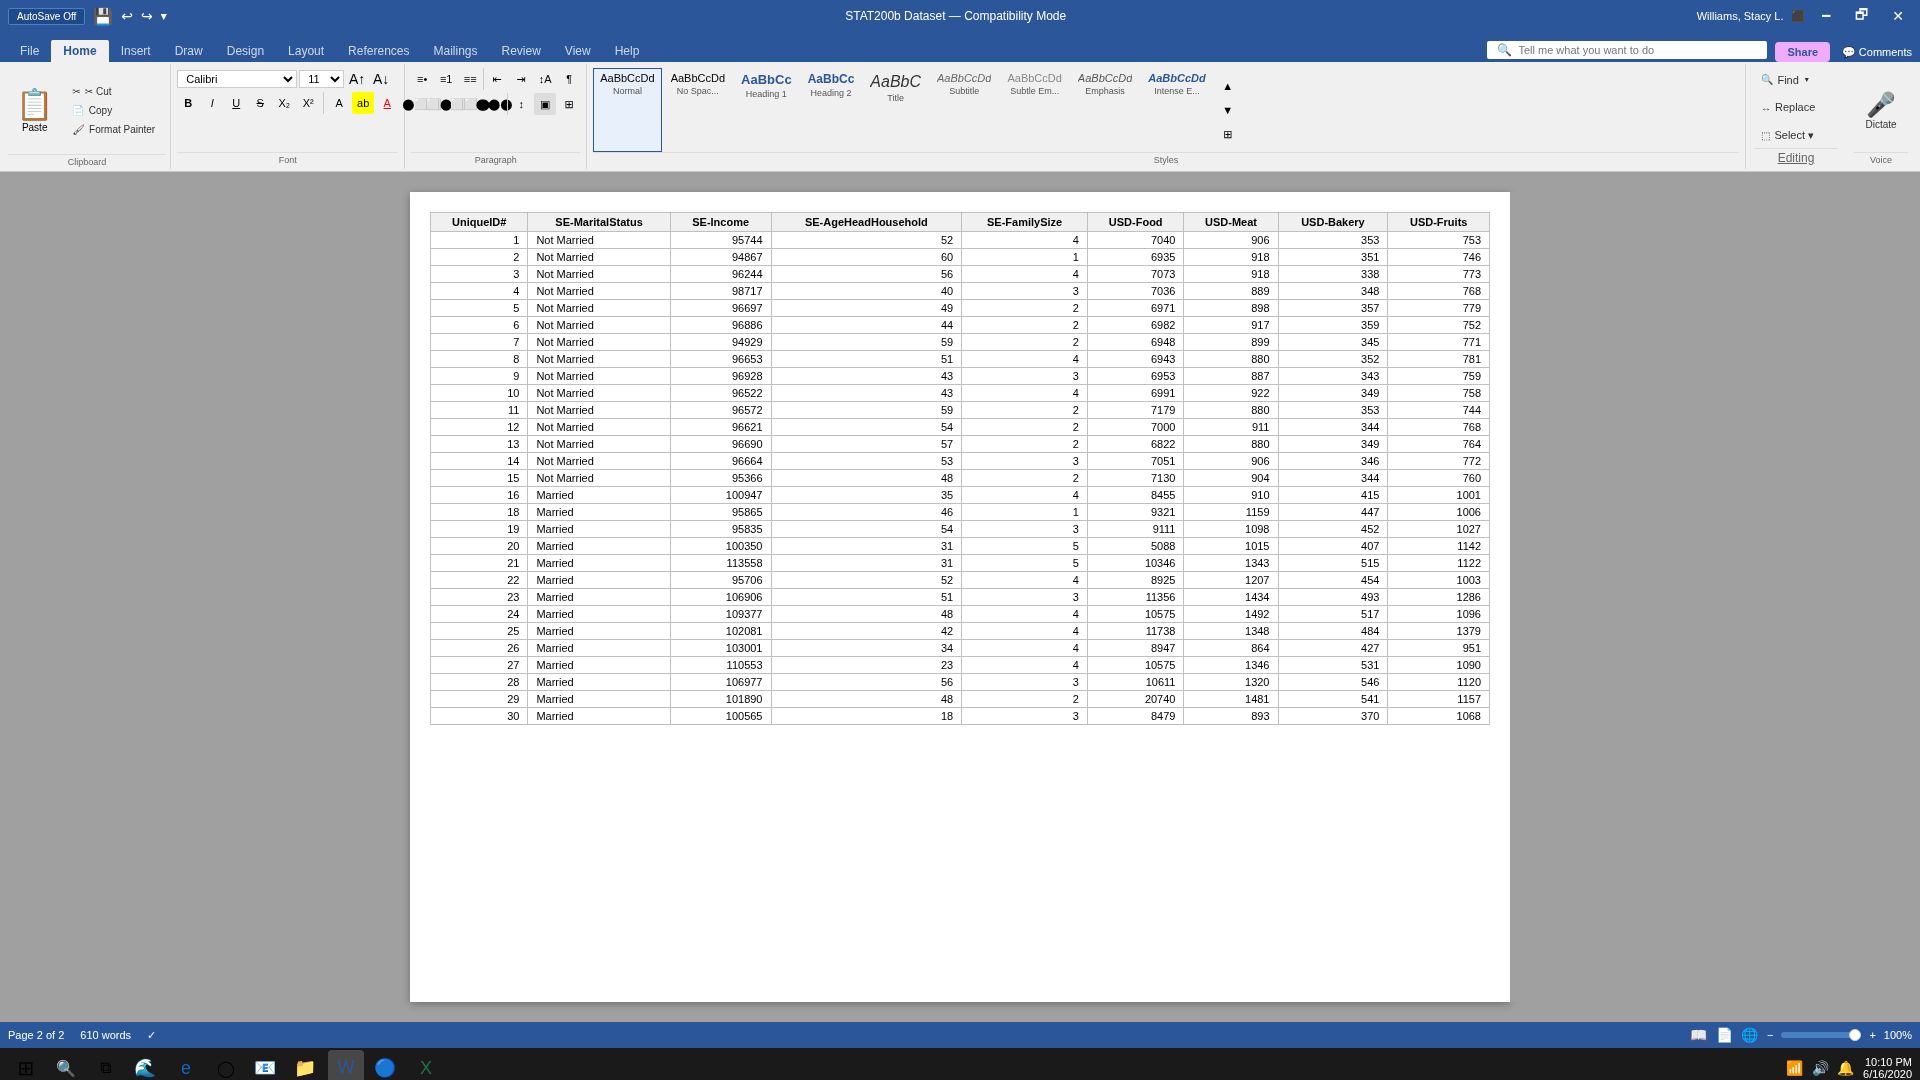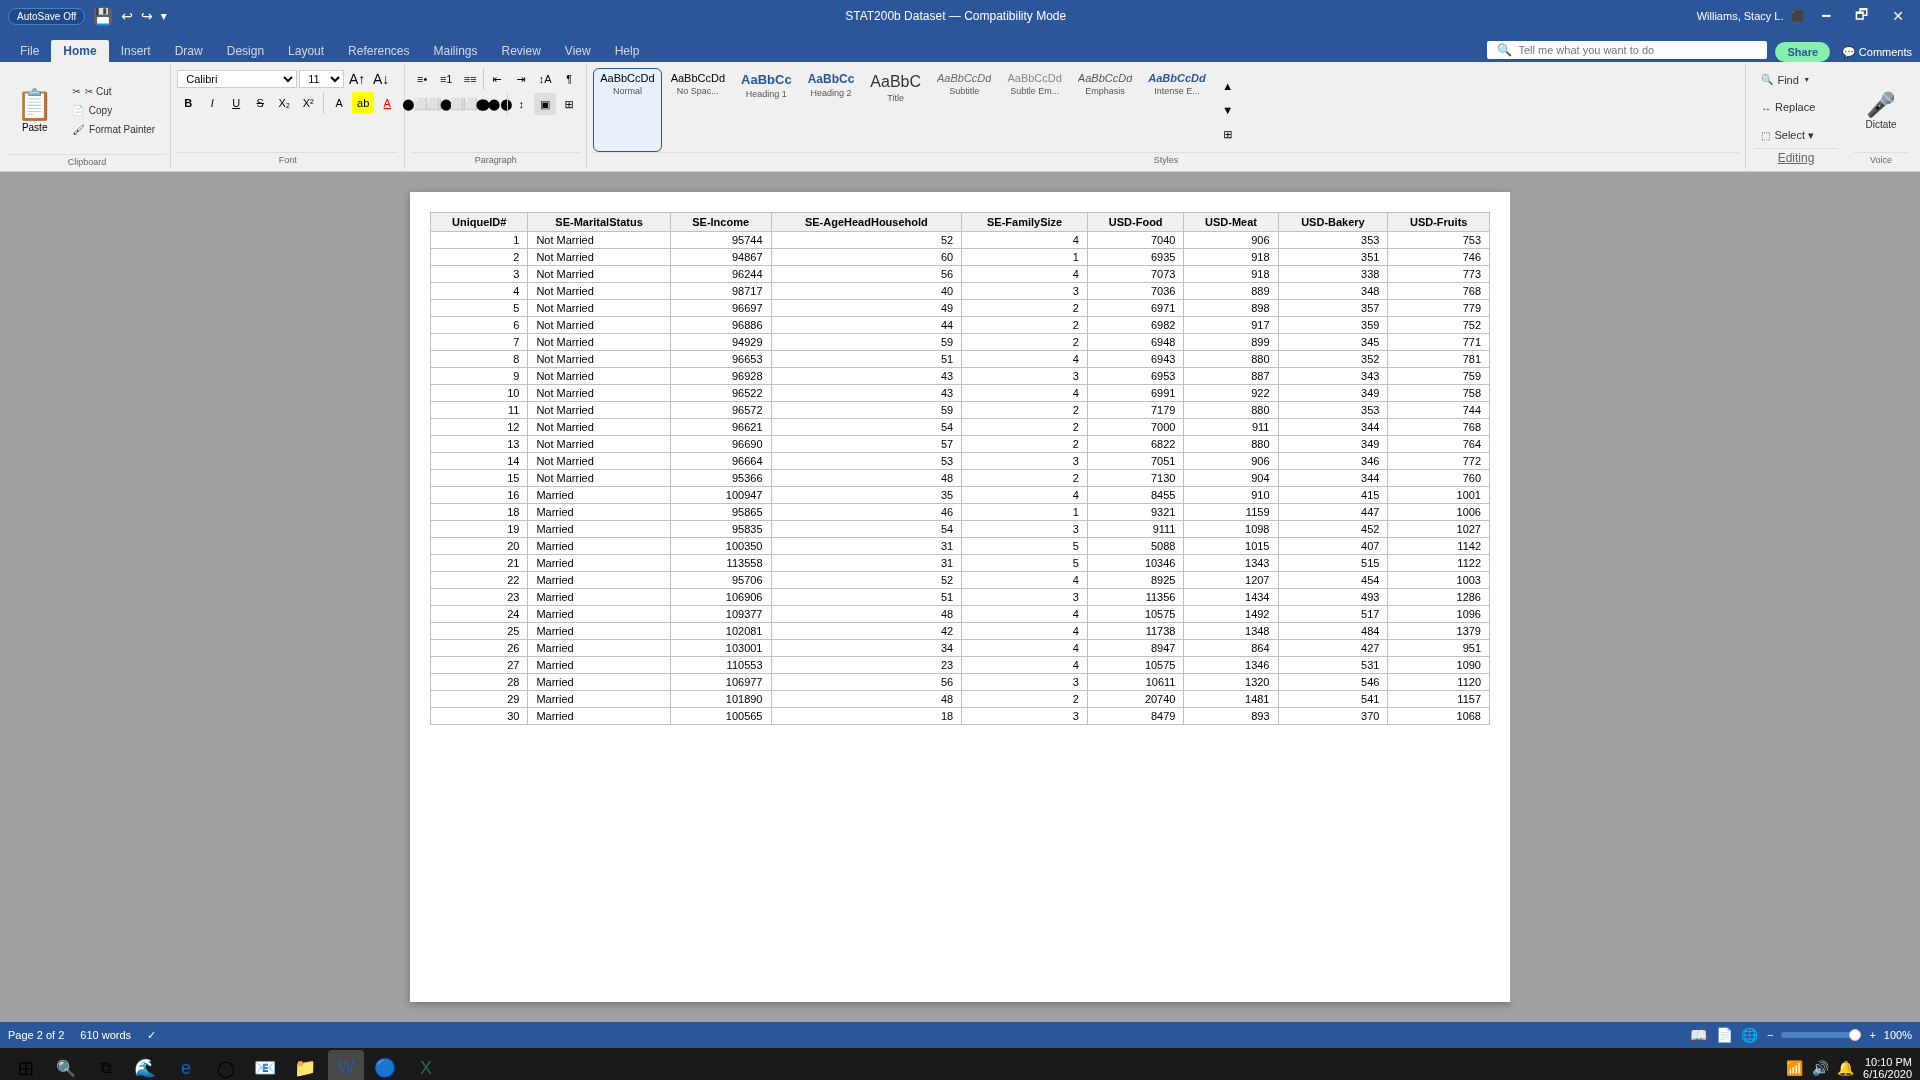--- a/index.html
+++ b/index.html
@@ -12,21 +12,21 @@
       display: flex;
       align-items: center;
       justify-content: space-between;
       padding: 0 8px;
       color: white;
     }
     .title-bar-left { display: flex; align-items: center; gap: 8px; font-size: 11px; }
     .title-bar-center { font-size: 12px; font-weight: 400; margin-left: 48px; }
     .title-bar-right { display: flex; align-items: center; gap: 8px; font-size: 11px; }
     .title-btn { background: transparent; border: none; color: white; cursor: pointer; font-size: 14px; padding: 2px 8px; }
-    .autosave-btn { background: #1e4a8a; border: 1px solid #4a7fc1; color: white; font-size: 10px; padding: 2px 8px; border-radius: 8px; cursor: pointer; }
+    .autosave-btn { background: #1e4a8a; border: 1px solid #4a7fc1; color: white; font-size: 10px; padding: 2px 8px; border-radius: 2px; cursor: pointer; }
 
     
     .ribbon-tabs {
       height: 30px;
       background: #2b579a;
       display: flex;
       align-items: flex-end;
       padding-left: 8px;
     }
     .ribbon-tab {
@@ -104,21 +104,21 @@
       font-size: 11px;
       background: transparent;
     }
     .style-item {
       display: flex;
       flex-direction: column;
       align-items: center;
       padding: 2px 6px;
       cursor: pointer;
       border: 1px solid transparent;
-      border-radius: 6px;
+      border-radius: 0;
       min-width: 60px;
       max-width: 75px;
     }
     .style-item.active { border-color: #2b579a; background: #e8f0fb; }
     .style-preview {
       font-size: 11px;
       line-height: 1.4;
       text-align: center;
       overflow: hidden;
       white-space: nowrap;
@@ -197,28 +197,28 @@
       align-items: center;
       justify-content: center;
       cursor: pointer;
       border-radius: 4px;
       font-size: 18px;
     }
     .taskbar-item.active { background: rgba(255,255,255,0.2); border-bottom: 2px solid #4fc3f7; }
     .taskbar-right { display: flex; align-items: center; gap: 8px; color: white; font-size: 11px; }
     .sys-icon { font-size: 14px; color: white; cursor: pointer; }
     .share-btn {
-      background: #86efac;
+      background: #f0abfc;
       color: #2b579a;
       border: none;
       padding: 4px 12px;
       font-size: 11px;
       font-weight: 600;
       cursor: pointer;
-      border-radius: 10px;
+      border-radius: 4px;
     }
     .dropdown-arrow { font-size: 8px; margin-left: 2px; }
   </style>
 </head>
 <body>
 
 <div class="title-bar">
   <div class="title-bar-left">
     <button class="autosave-btn">AutoSave  Off</button>
     <span style="color:white;cursor:pointer;font-size:16px;">💾</span>
@@ -350,21 +350,21 @@
       </div>
       <div class="style-item">
         <div class="style-preview" style="font-size:13px;font-weight:bold;color:#2b579a;">AaBbCc</div>
         <div class="style-label">Heading 1</div>
       </div>
       <div class="style-item">
         <div class="style-preview" style="font-size:12px;font-weight:bold;color:#2b579a;">AaBbCc</div>
         <div class="style-label">Heading 2</div>
       </div>
       <div class="style-item">
-        <div class="style-preview" style="font-size:16px;color:#333;">AaBbC</div>
+        <div class="style-preview" style="font-size:16px;color:#333;font-style:italic;">AaBbC</div>
         <div class="style-label">Title</div>
       </div>
       <div class="style-item">
         <div class="style-preview" style="font-size:11px;color:#666;font-style:italic;">AaBbCcDd</div>
         <div class="style-label">Subtitle</div>
       </div>
       <div class="style-item">
         <div class="style-preview" style="font-size:11px;color:#888;">AaBbCcDd</div>
         <div class="style-label">Subtle Em...</div>
       </div>

